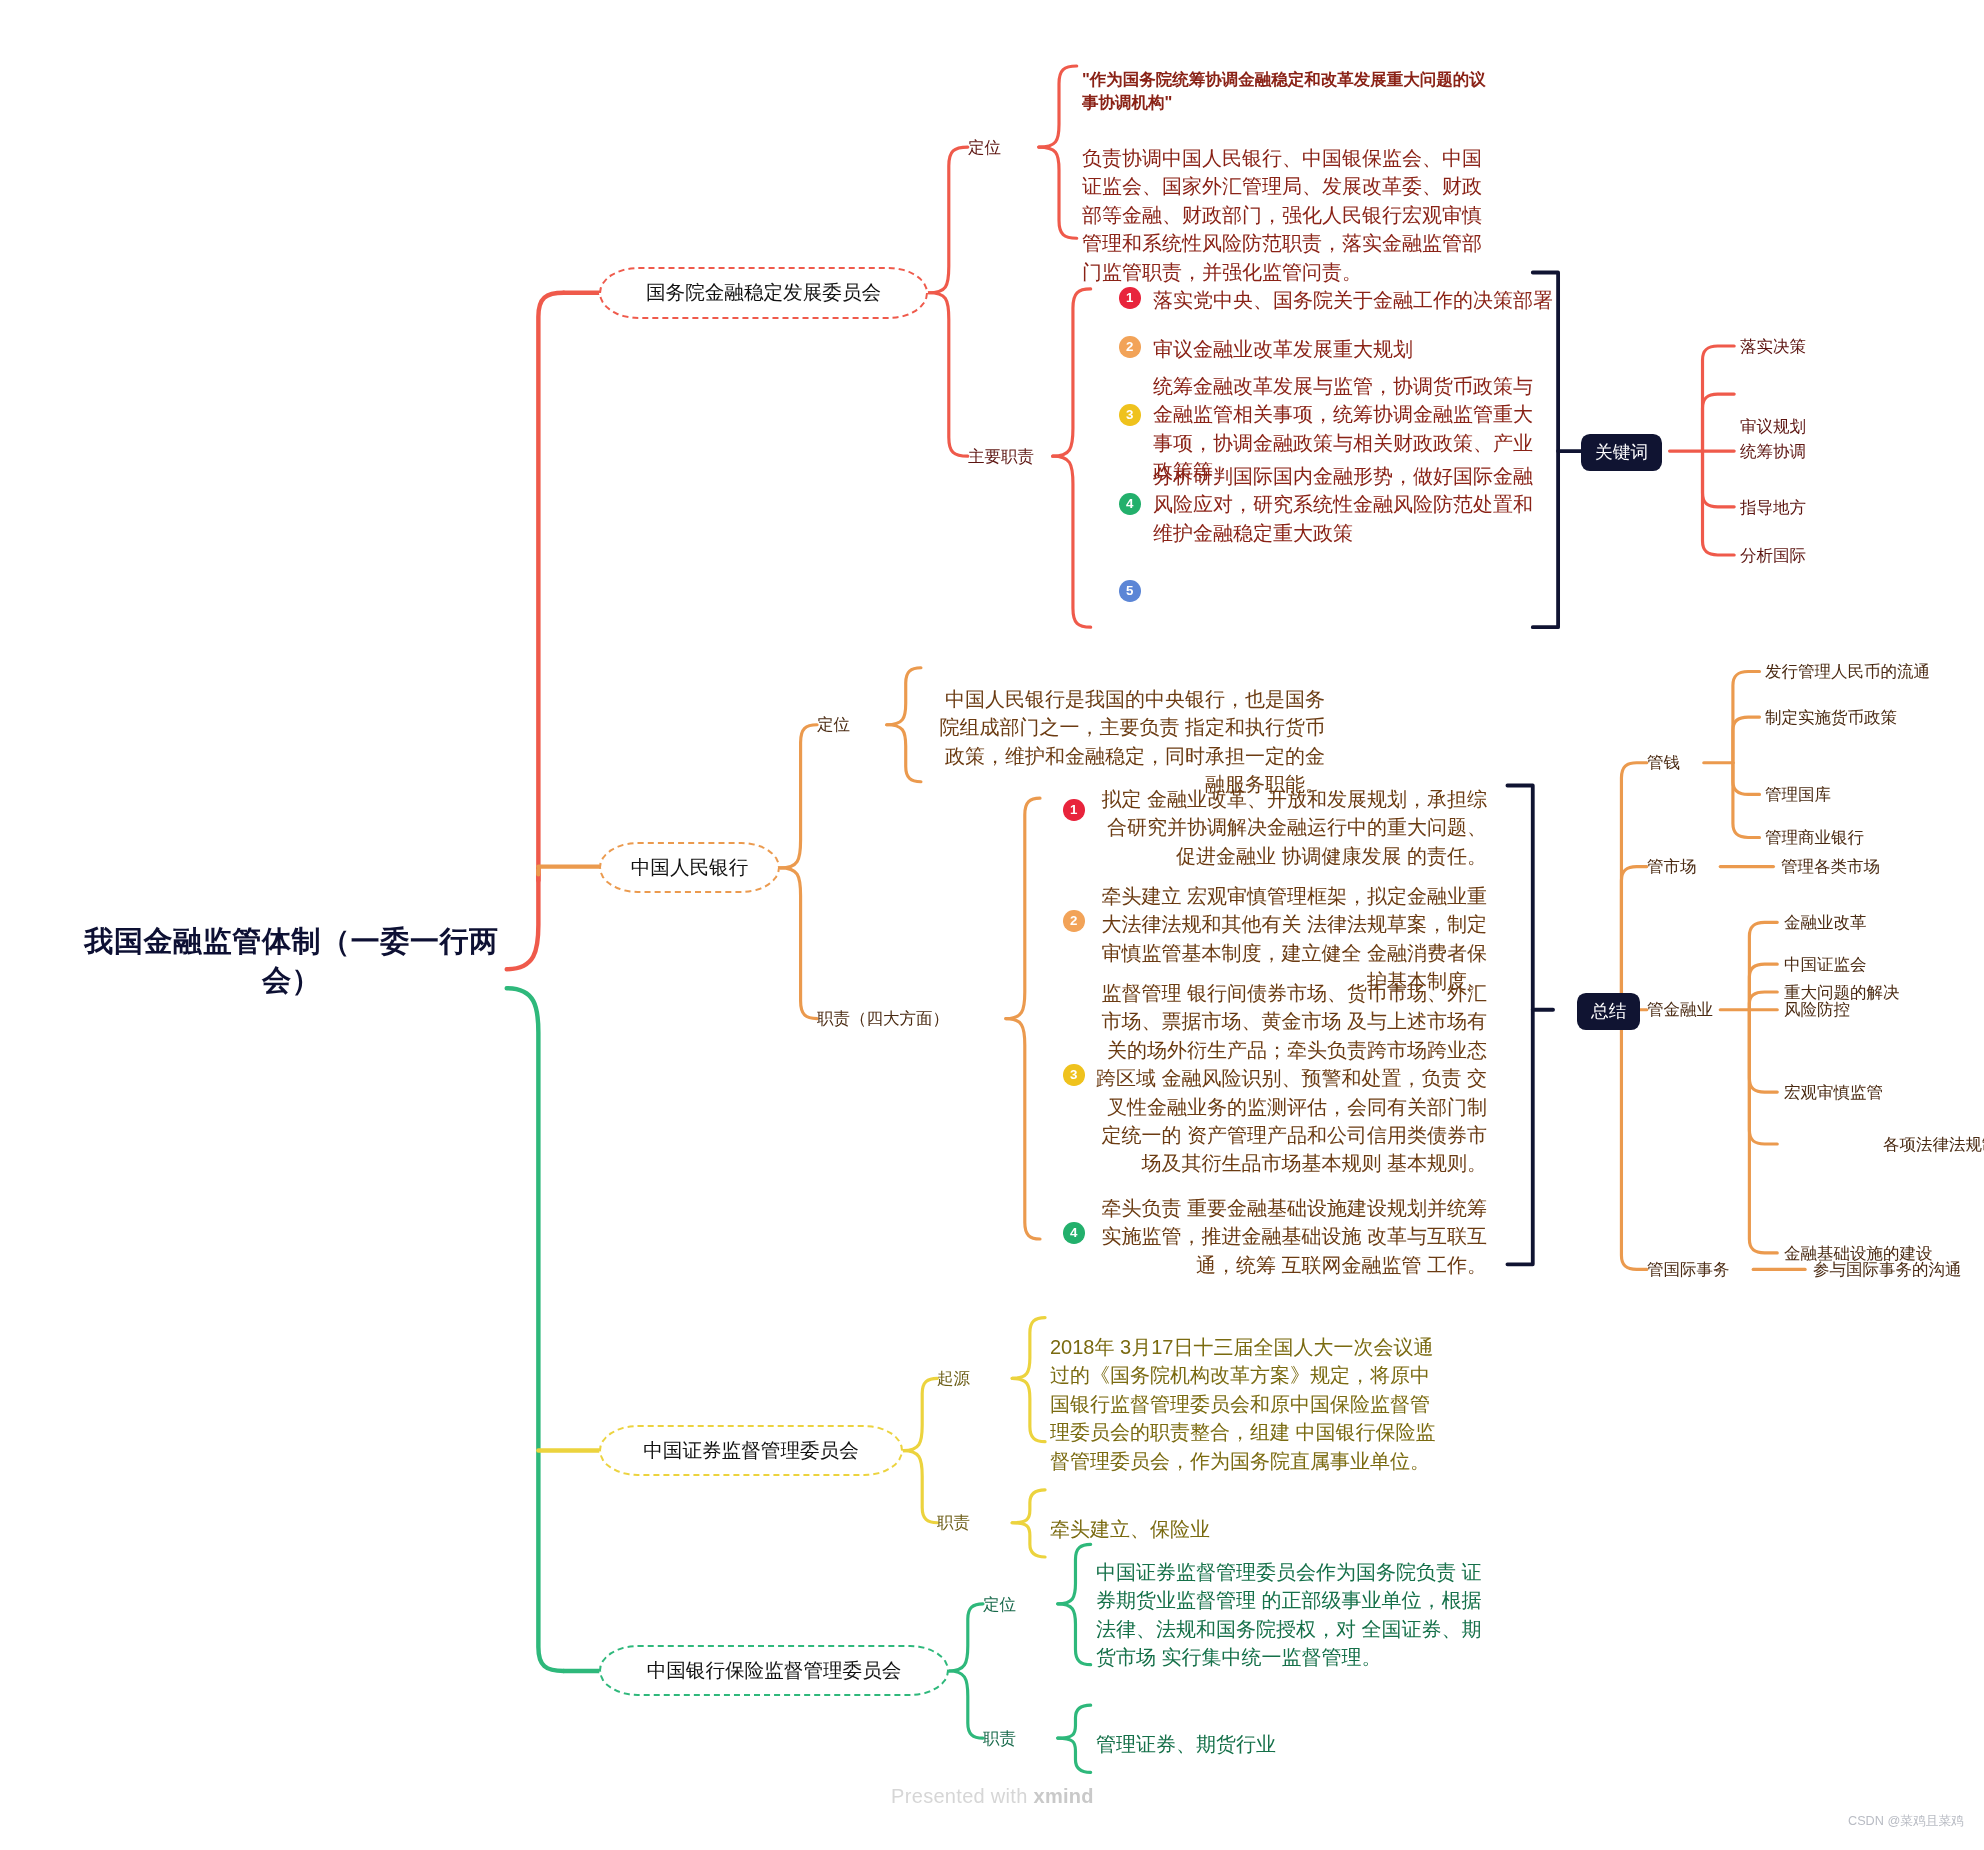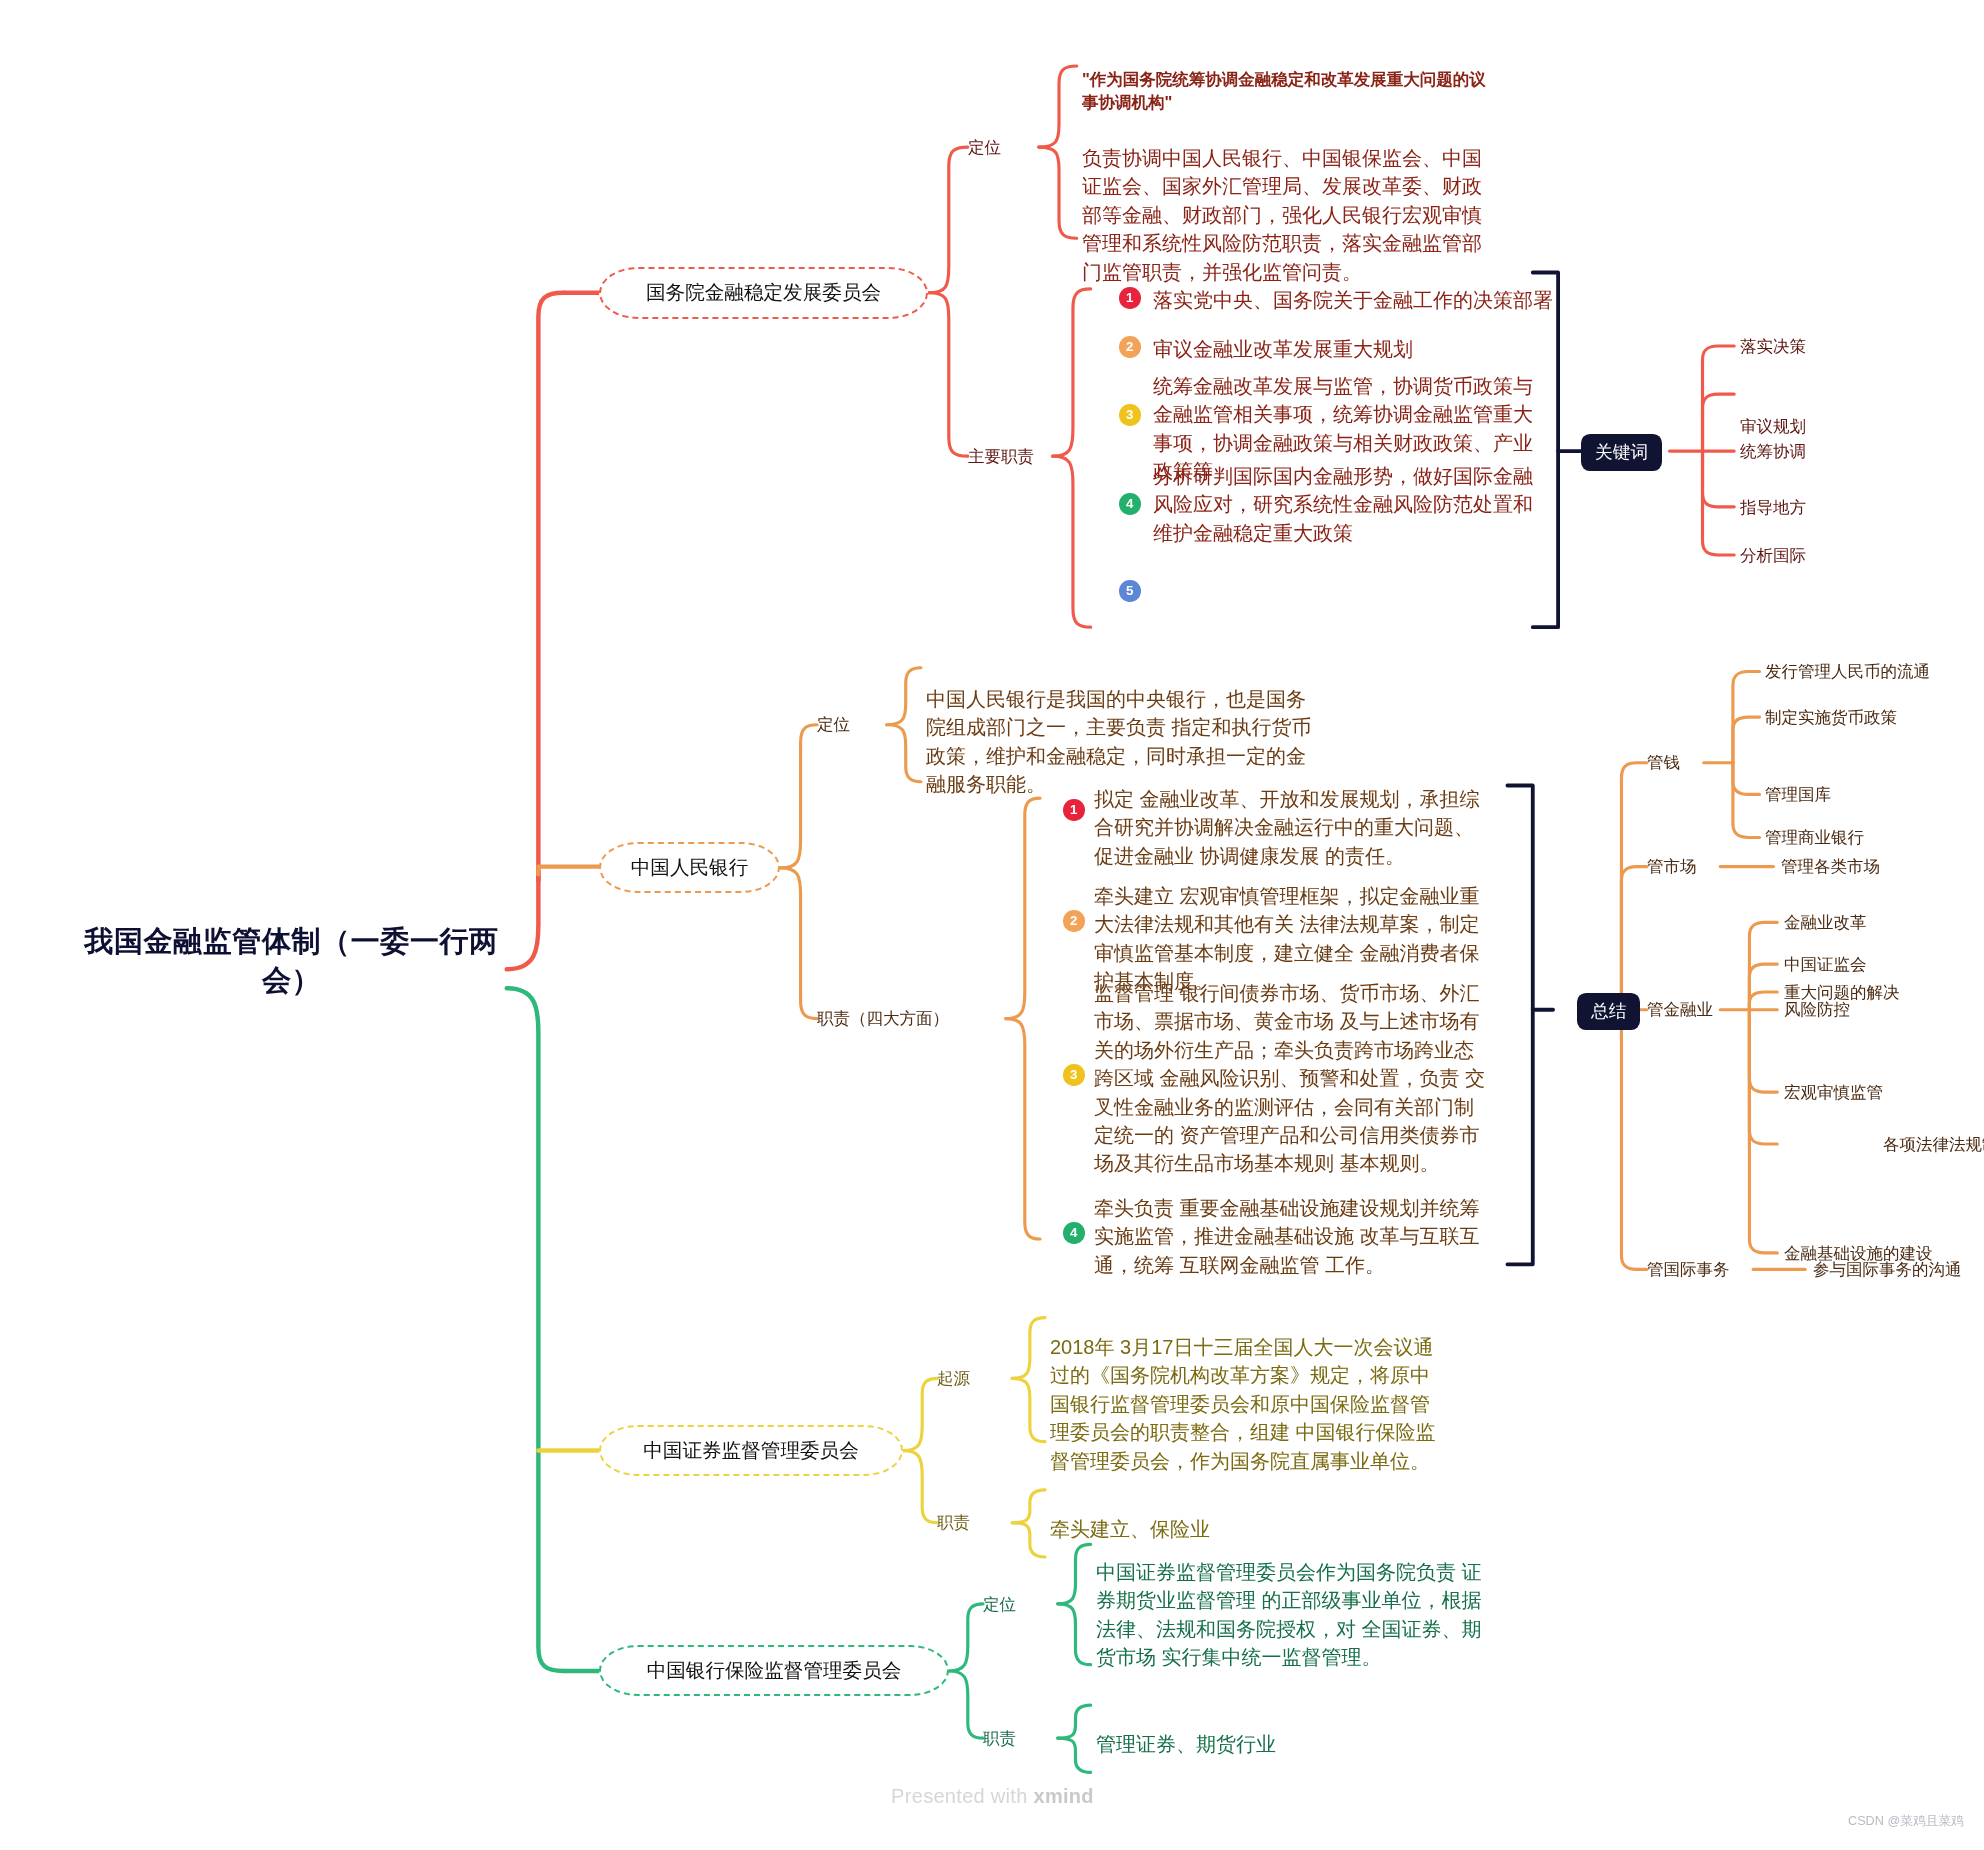--- a/index.html
+++ b/index.html
@@ -68,21 +68,21 @@
   .lbl.green { color: #17694a; }
 
   
   .para {
     position: absolute;
     font-size: 20px;
     line-height: 1.42;
     color: #7a2a12;
   }
   .para.red   { color: #8a2216; }
-  .para.brown { color: #6b3b12; }
+  .para.brown { color: #6b3b12; text-align: right; }
   .para.olive { color: #7a6a10; }
   .para.green { color: #157049; }
   .para.bold  { font-weight: bold; color: #8a2216; }
 
   
   .num {
     position: absolute;
     width: 21.5px; height: 21.5px;
     border-radius: 50%;
     color: #ffffff;

